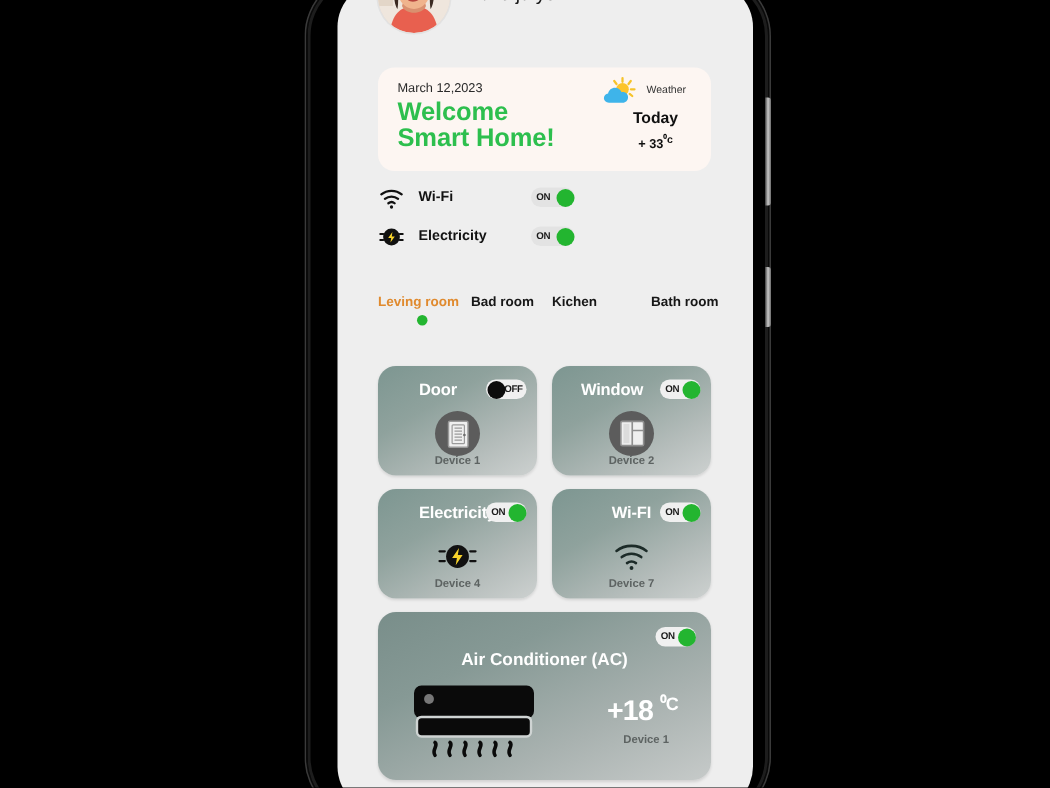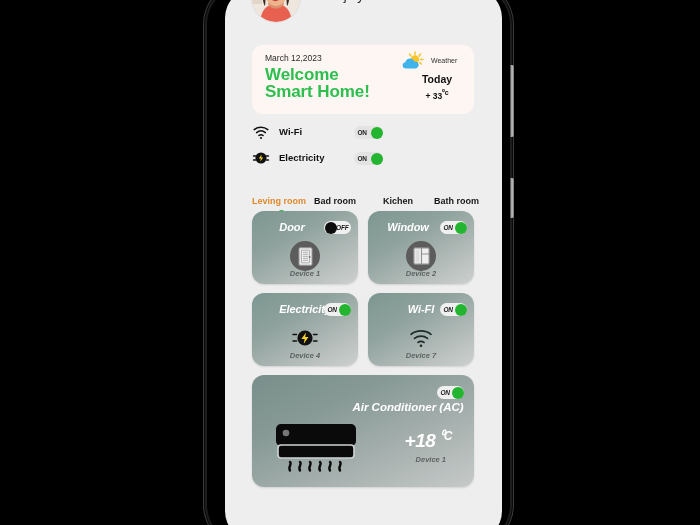--- a/index.html
+++ b/index.html
@@ -79,21 +79,21 @@
 
   .toggle.big{width:27px;height:13px;background:#f0f0f0;}
 
   
   .rooms{position:absolute;left:27px;top:208px;width:230px;height:26px;}
   .room-tab{position:absolute;top:0;font-size:9px;font-weight:700;color:#171717;white-space:nowrap;}
   .room-tab.active{color:#e08a2e;}
   .room-dot{position:absolute;width:7px;height:7px;border-radius:50%;background:#23b530;top:14px;}
 
   
-  .devices{position:absolute;left:27px;top:223px;width:222px;font-style:italic;}
+  .devices{position:absolute;left:27px;top:256px;width:222px;}
   .d-row{position:relative;display:flex;gap:10px;margin-bottom:9px;}
   .card{
     position:relative;width:106px;height:73px;border-radius:12px;
     background:linear-gradient(150deg,#7d9691 0%,#8fa29d 35%,#b4bcba 72%,#cdd1d0 100%);
     box-shadow:0 1px 2px rgba(0,0,0,.12);
   }
   .card-title{
     position:absolute;top:10px;left:0;width:100%;text-align:center;
     font-size:11px;font-weight:700;color:#ffffff;letter-spacing:-.1px;
   }
@@ -111,21 +111,21 @@
     position:absolute;bottom:6px;left:0;width:100%;text-align:center;
     font-size:7.5px;font-weight:700;color:#5d6362;
   }
 
   
   .ac-card{
     position:relative;width:222px;height:112px;border-radius:12px;
     background:linear-gradient(155deg,#798e8a 0%,#869995 30%,#a9b2b0 68%,#c6cac9 100%);
     box-shadow:0 1px 2px rgba(0,0,0,.12);
   }
-  .ac-title{position:absolute;top:26px;left:0;width:100%;text-align:center;font-size:11.5px;font-weight:700;color:#fff;padding-left:45px;}
+  .ac-title{position:absolute;top:26px;left:0;width:100%;text-align:center;font-size:11.5px;font-weight:700;color:#fff;}
   .ac-toggle{position:absolute;right:10px;top:10px;}
   .ac-unit{position:absolute;left:22px;top:48px;width:100px;height:52px;}
   .ac-temp{position:absolute;right:22px;top:52px;text-align:left;font-size:19px;font-weight:700;color:#fff;letter-spacing:-.5px;}
   .ac-temp sup{font-size:12px;}
   .ac-device{position:absolute;right:28px;top:80px;font-size:7.5px;font-weight:700;color:#5d6362;}
 </style>
 </head>
 <body>
 
 <div class="stage">
@@ -240,21 +240,21 @@
         </div>
       </div>
 
 
     </div>
 
     <div class="rooms">
       <div class="room-tab active" style="left:0;">Leving room</div>
       <div class="room-dot" style="left:26px;"></div>
       <div class="room-tab" style="left:62px;text-align:right;">Bad room</div>
-      <div class="room-tab" style="left:116px;margin-left:15px;">Kichen</div>
+      <div class="room-tab" style="left:116px;">Kichen</div>
       <div class="room-tab" style="left:182px;">Bath room</div>
     </div>
 
     <div class="devices">
 
       <div class="d-row">
 
         <div class="card door">
           <div class="card-title">Door</div>
           <div class="card-toggle">

